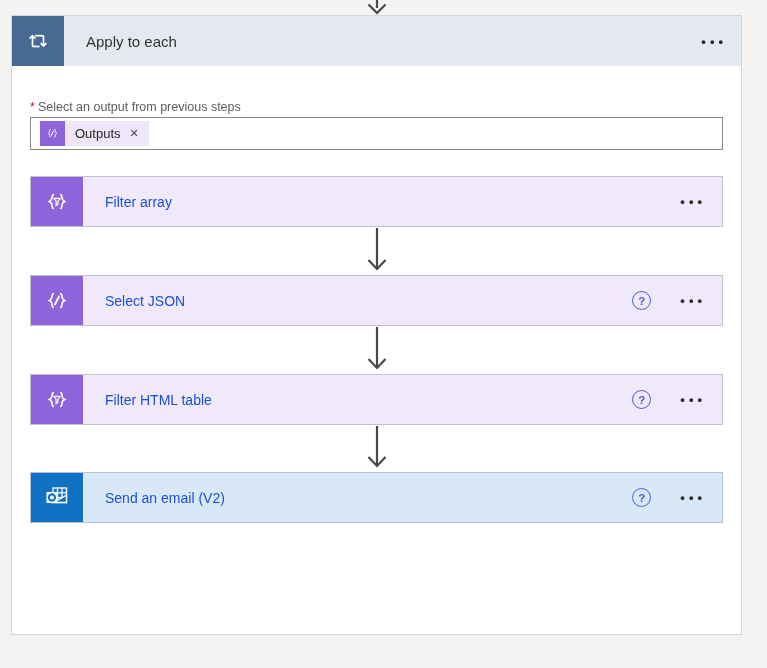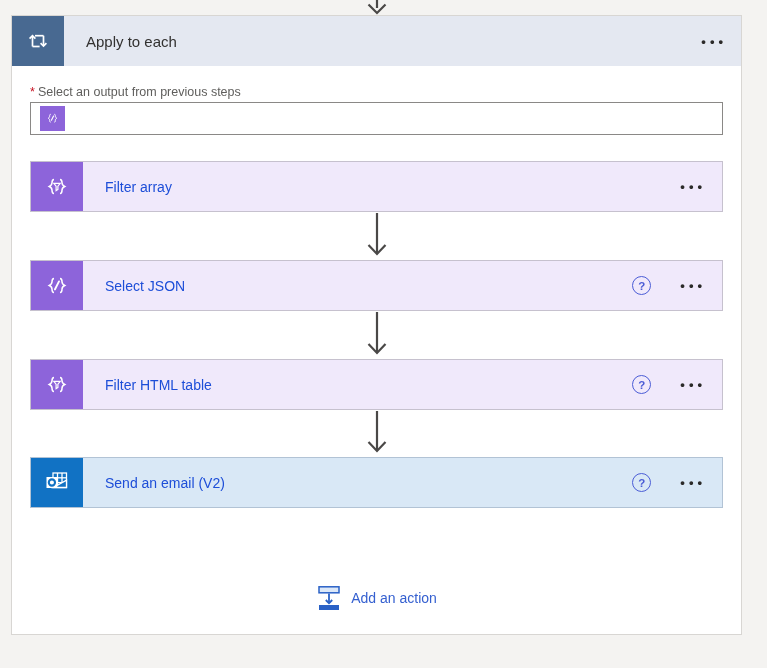--- a/index.html
+++ b/index.html
@@ -26,21 +26,21 @@
   }
   .scope-title { margin-left:22px; font-size:15px; color:#323130; flex:1; }
   .dots {
     color:#2b2a29; font-size:13px; font-weight:700; letter-spacing:4px;
     line-height:1; cursor:pointer; user-select:none;
   }
   .scope-header .dots { padding-right:14px; }
 
   .scope-body { padding:0 18px; }
 
-  .field-label { margin-top:19px; font-size:12.5px; color:#5f5e5c; }
+  .field-label { margin-top:34px; font-size:12.5px; color:#5f5e5c; }
   .req { color:#c50f1f; margin-right:3px; }
 
   .input-box {
     margin-top:3px; height:33px; border:1px solid #8a8886; background:#fff;
     display:flex; align-items:center; padding-left:9px; cursor:text;
   }
   .token { display:flex; align-items:stretch; height:25px; cursor:pointer; }
   .token-icon {
     width:25px; background:#8d64da; flex:none;
     display:flex; align-items:center; justify-content:center;
@@ -122,20 +122,24 @@
         <span class="token">
           <span class="token-icon">
             <svg width="17" height="17" viewBox="0 0 30 30">
               <g fill="none" stroke="#ffffff" stroke-width="1.6">
                 <path d="M12,7.5 C10,7.5 10,9 10,10.8 C10,13 8.8,13.8 7.3,14.5 C8.8,15.2 10,16 10,18.2 C10,20 10,21.5 12,21.5"></path>
                 <path d="M18,7.5 C20,7.5 20,9 20,10.8 C20,13 21.2,13.8 22.7,14.5 C21.2,15.2 20,16 20,18.2 C20,20 20,21.5 18,21.5"></path>
               </g>
               <line x1="13.1" y1="18" x2="16.9" y2="10.6" stroke="#ffffff" stroke-width="2" stroke-linecap="round"></line>
             </svg>
           </span>
+          <span class="token-pill">
+            <span class="token-text">Outputs</span>
+            <span class="token-x">✕</span>
+          </span>
         </span>
       </div>
 
       <div class="action-row purple first">
         <span class="action-icon purple">
           <svg width="30" height="30" viewBox="0 0 30 30">
             <g fill="none" stroke="#ffffff" stroke-width="1.5">
               <path d="M12,7.5 C10,7.5 10,9 10,10.8 C10,13 8.8,13.8 7.3,14.5 C8.8,15.2 10,16 10,18.2 C10,20 10,21.5 12,21.5"></path>
               <path d="M18,7.5 C20,7.5 20,9 20,10.8 C20,13 21.2,13.8 22.7,14.5 C21.2,15.2 20,16 20,18.2 C20,20 20,21.5 18,21.5"></path>
               <path d="M11.8,11.3 L18.2,11.3 L15.9,14.2 L15.9,17.4 L14.1,18.6 L14.1,14.2 Z" stroke-width="1.2"></path>
@@ -211,27 +215,16 @@
             <path d="M11.5,19.5 L24.5,12.2 L24.5,19.5 Z" fill="#1172c4" stroke="#ffffff" stroke-width="1.3"></path>
             <rect x="4.5" y="9" width="10.8" height="11" fill="#ffffff"></rect>
             <circle cx="9.9" cy="14.5" r="3.1" fill="none" stroke="#1172c4" stroke-width="2.1"></circle>
           </svg>
         </span>
         <span class="action-title">Send an email (V2)</span>
         <span class="help-btn">?</span>
         <span class="dots">•••</span>
       </div>
 
-      <div class="add-action-wrap">
-        <div class="add-action">
-          <svg width="26" height="27" viewBox="0 0 26 27">
-            <rect x="3" y="2.8" width="20" height="6" fill="#dce8f8" stroke="#2a61c6" stroke-width="1.5"></rect>
-            <line x1="13" y1="9.5" x2="13" y2="19" stroke="#2a61c6" stroke-width="1.8"></line>
-            <polyline points="9.8,16 13,19.2 16.2,16" fill="none" stroke="#2a61c6" stroke-width="1.8"></polyline>
-            <rect x="3" y="21" width="20" height="5" fill="#2a61c6"></rect>
-          </svg>
-          <span class="add-action-label">Add an action</span>
-        </div>
-      </div>
 
     </div>
   </div>
 </div>
 
 </body></html>

